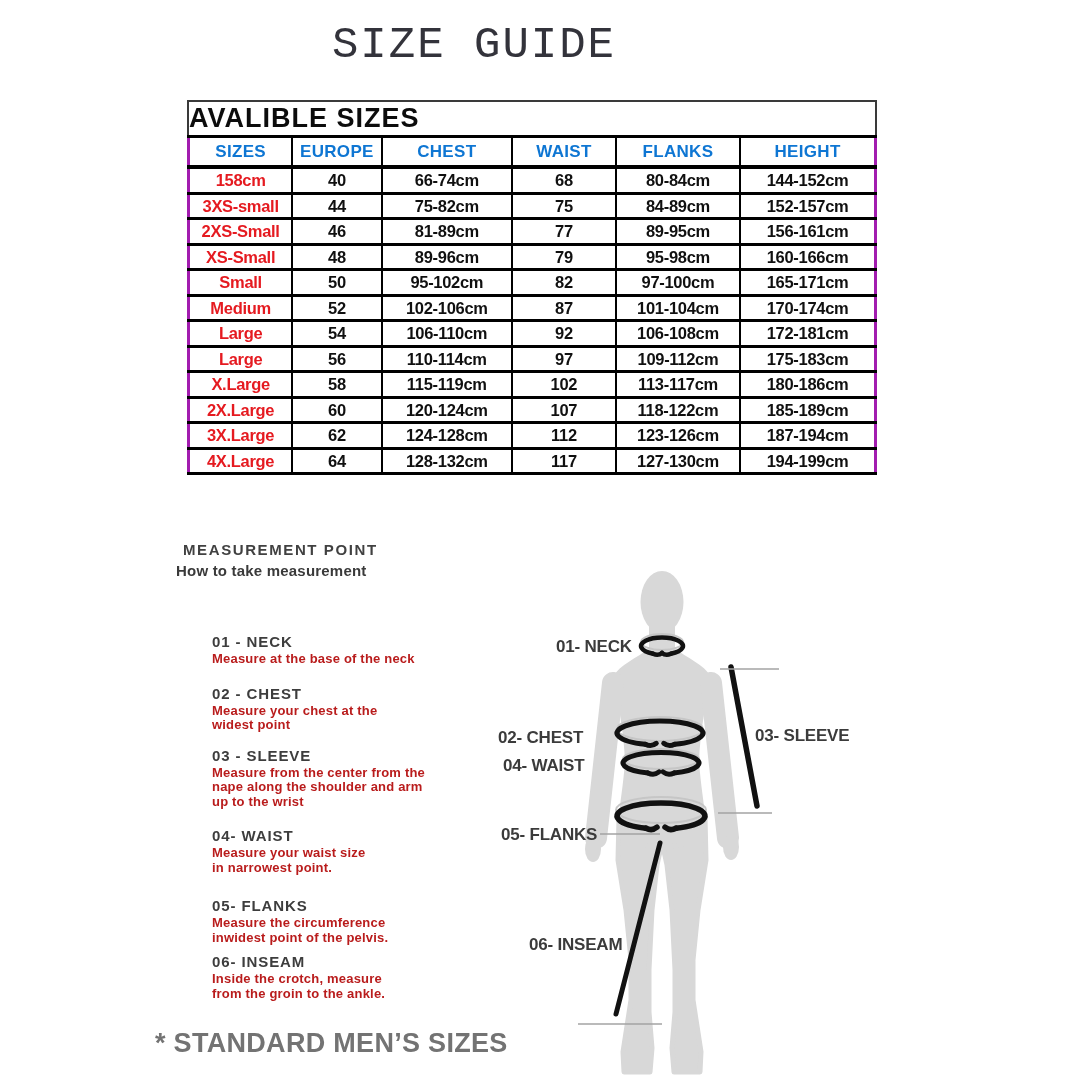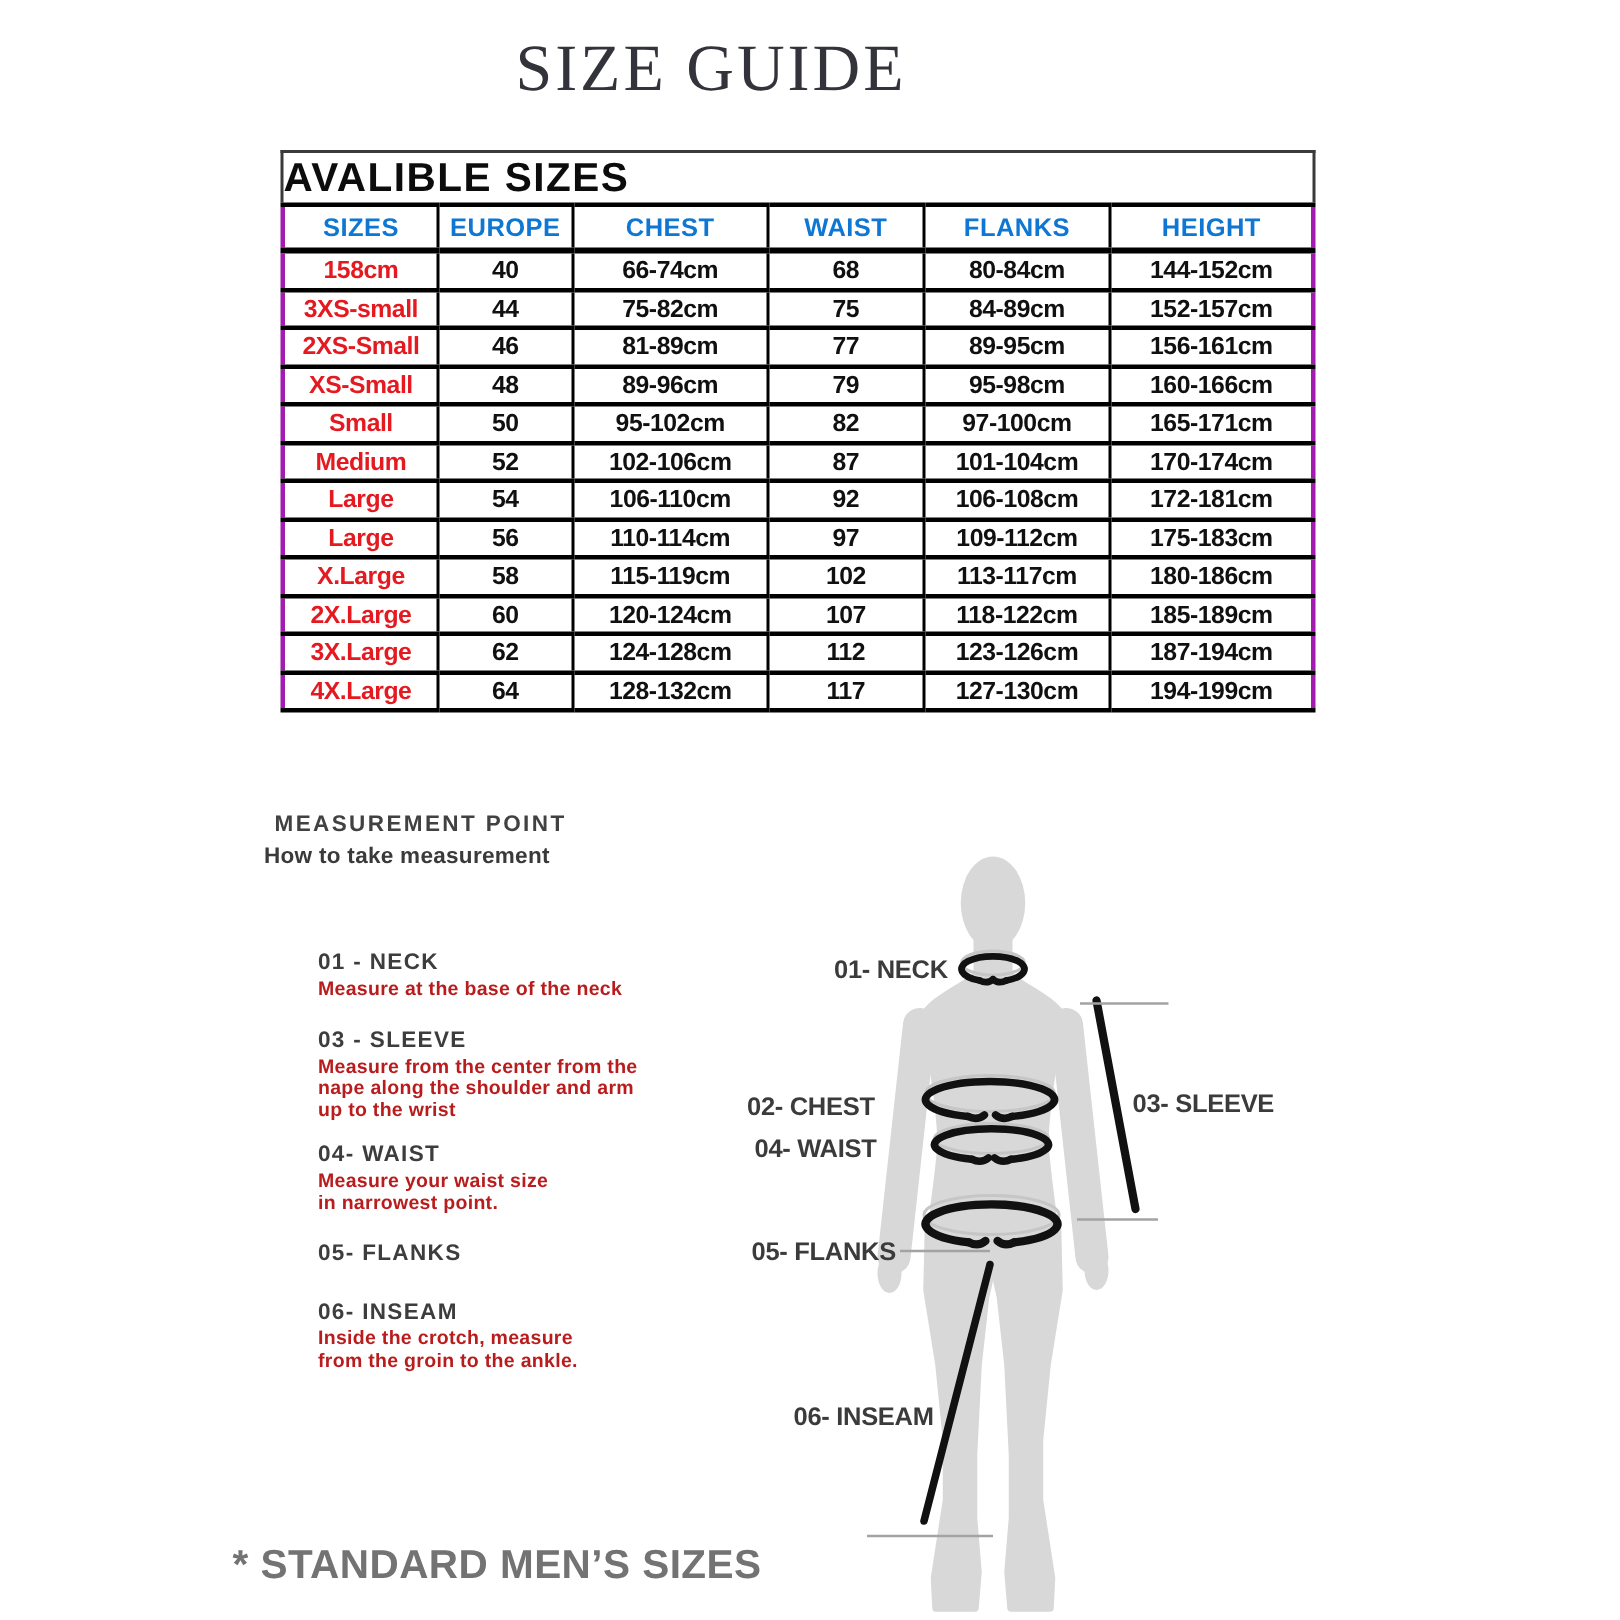--- a/index.html
+++ b/index.html
@@ -1,21 +1,21 @@
 <!DOCTYPE html>
 <html><head>
 <meta charset="utf-8">
 <style>
   html,body{margin:0;padding:0;background:#ffffff;}
   .page{position:relative;width:1080px;height:1080px;background:#ffffff;overflow:hidden;
         font-family:"Liberation Sans","DejaVu Sans",sans-serif;}
 
   
   .main-title{position:absolute;left:0;top:20px;width:948px;text-align:center;
-    font-family:Liberation Serif, serif;font-size:44px;font-weight:400;
+    font-family:Liberation Mono, monospace;font-size:44px;font-weight:400;
     color:#33333b;letter-spacing:2px;}
 
   
   .table-wrap{position:absolute;left:187px;top:100px;width:690px;}
   .avail-title{border:2px solid #3a3a3a;border-bottom:none;height:33px;line-height:33px;
     text-align:left;font-size:27px;font-weight:bold;letter-spacing:1px;color:#0c0c0c;}
   table.sizes{width:100%;border-collapse:collapse;table-layout:fixed;border:3px solid #a21caf;}
   table.sizes th{color:#0e76d3;font-size:17px;font-weight:bold;height:27px;
     border:3px solid #000;border-left-width:2px;border-right-width:2px;border-bottom-width:4px;
     padding:0;text-align:center;letter-spacing:0.3px;}
@@ -184,32 +184,39 @@
   </div>
 
   <div class="kicker">MEASUREMENT POINT</div>
   <div class="howto">How to take measurement</div>
   <div class="m-list">
       <div class="m-item">
         <div class="m-label">01 - NECK</div>
         <div class="m-desc">Measure at the base of the neck</div>
       </div>
       <div class="m-item">
+        <div class="m-label">02 - CHEST</div>
+        <div class="m-desc">Measure your chest at the
+widest point</div>
+      </div>
+      <div class="m-item">
         <div class="m-label">03 - SLEEVE</div>
         <div class="m-desc">Measure from the center from the
 nape along the shoulder and arm
 up to the wrist</div>
       </div>
       <div class="m-item">
         <div class="m-label">04- WAIST</div>
         <div class="m-desc">Measure your waist size
 in narrowest point.</div>
       </div>
       <div class="m-item">
         <div class="m-label">05-  FLANKS</div>
+        <div class="m-desc">Measure the circumference
+inwidest point of the pelvis.</div>
       </div>
       <div class="m-item">
         <div class="m-label">06- INSEAM</div>
         <div class="m-desc">Inside the crotch, measure
 from the groin to the ankle.</div>
       </div>
     </div>
 
   <svg class="diagram-svg" viewBox="0 0 420 530">
 

